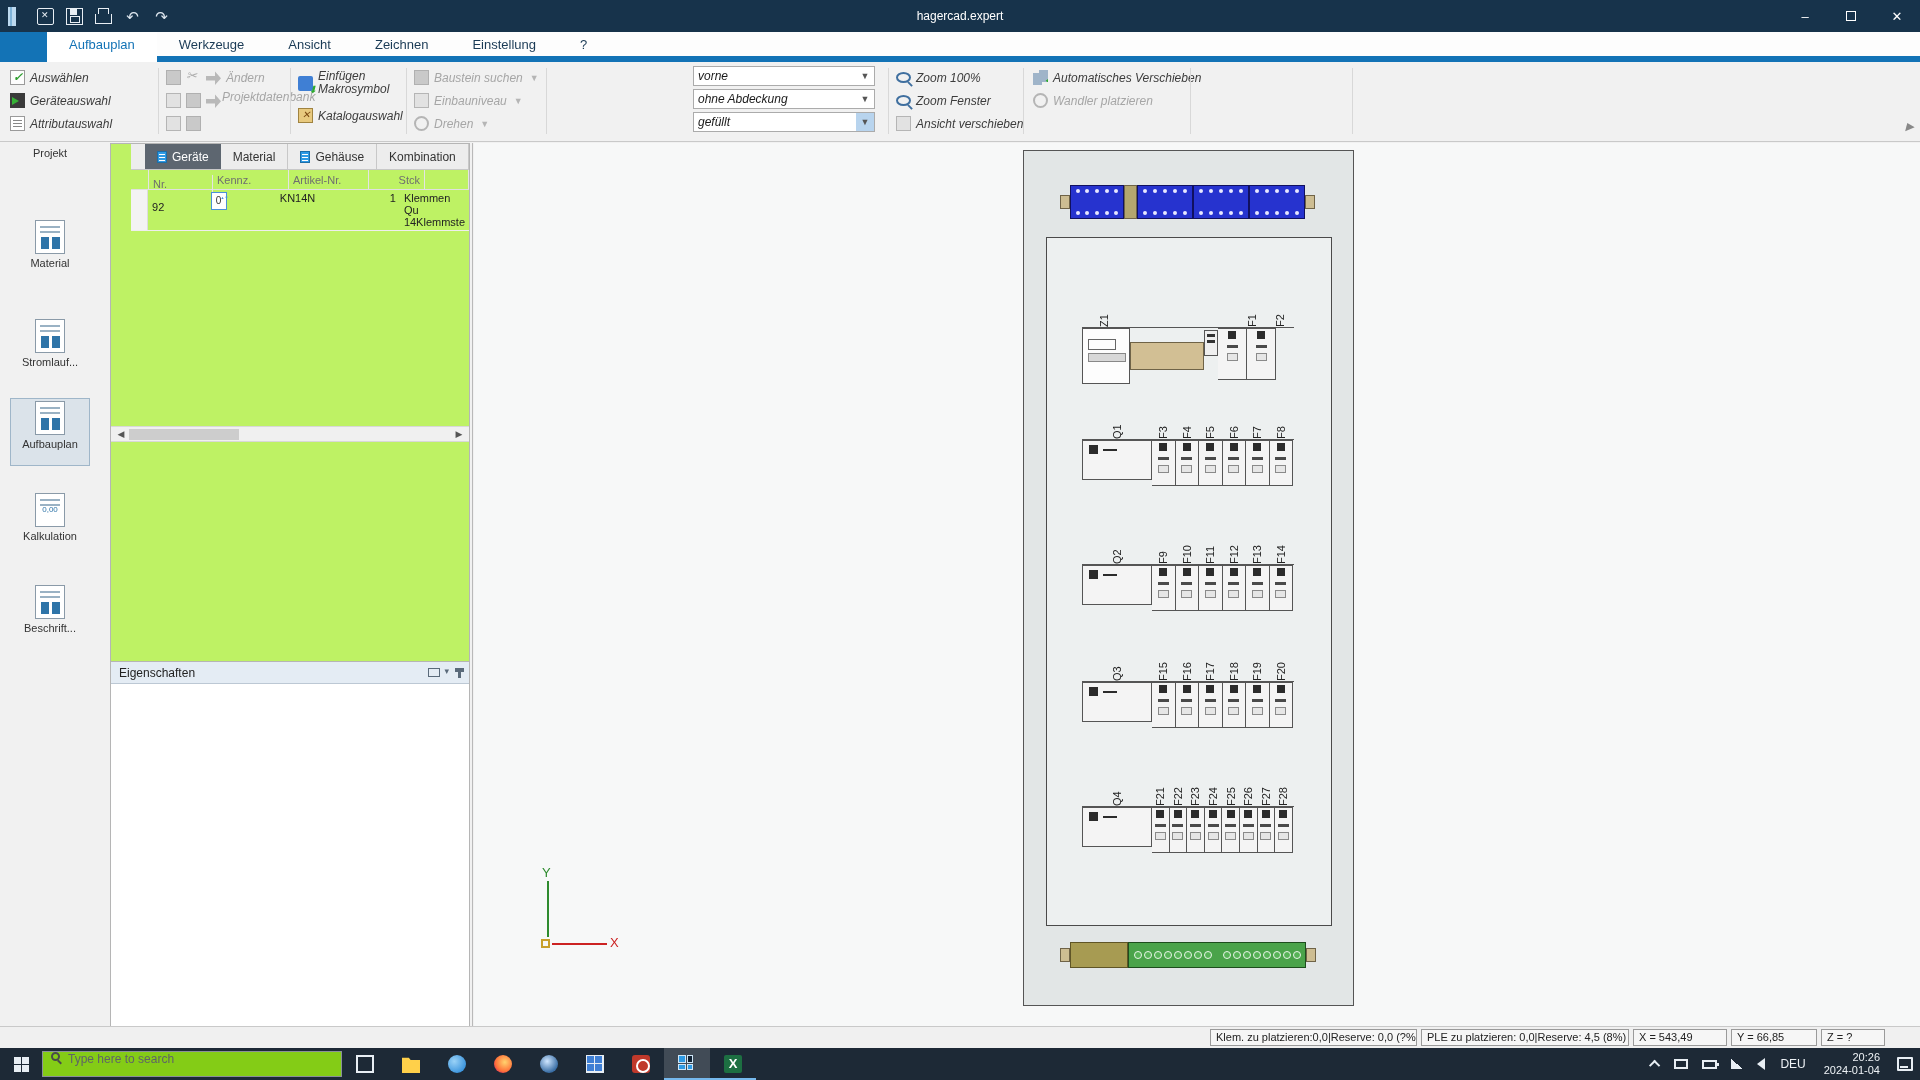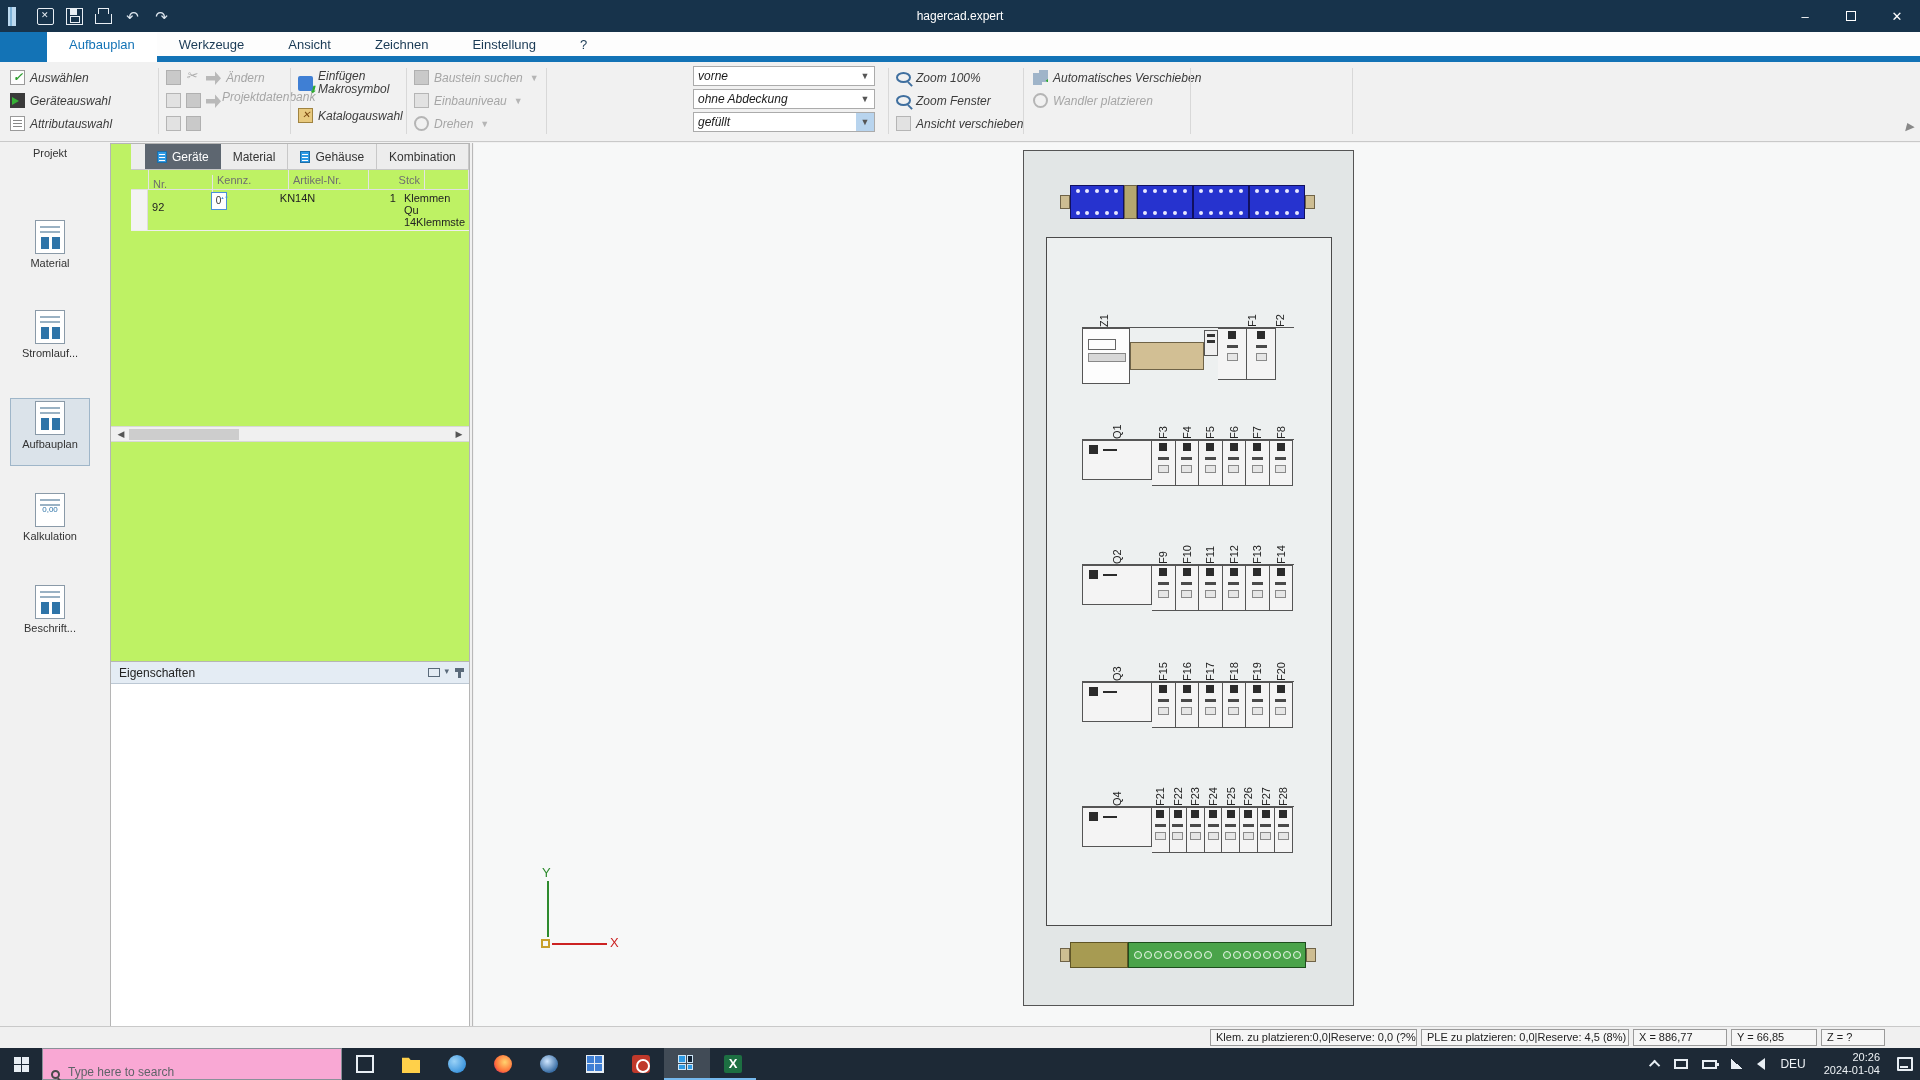--- a/index.html
+++ b/index.html
@@ -160,21 +160,21 @@
 
   
   .statusbar { position:absolute; left:0; right:0; bottom:32px; height:22px; background:#f0f0f0; border-top:1px solid #c9c9c9; }
   .statseg { position:absolute; top:2px; height:17px; border:1px solid #9a9a9a; background:#f6f6f6; font-size:11px; color:#222; line-height:15px; padding:0 5px; white-space:nowrap; overflow:hidden; }
 
   
   .taskbar { position:absolute; left:0; right:0; bottom:0; height:32px; background:#1d2936; display:flex; align-items:center; }
   .startbtn { width:42px; height:32px; display:flex; align-items:center; justify-content:center; cursor:pointer; }
   .winlogo { display:grid; grid-template-columns:7px 7px; grid-template-rows:7px 7px; gap:1px; }
   .winlogo i { background:#e8eef4; }
-  .searchbox { width:300px; height:32px; background:#f9a8d4; border:1px solid #8a9099; display:flex; align-items:flex-end; gap:8px; padding:0 8px; cursor:text; }
+  .searchbox { width:300px; height:26px; background:#84cc16; border:1px solid #8a9099; display:flex; align-items:flex-start; gap:8px; padding:0 8px; cursor:text; }
   .mag { width:9px; height:9px; border:2px solid #4a4a4a; border-radius:50%; position:relative; flex:0 0 9px; }
   .mag::after { content:""; position:absolute; right:-4px; bottom:-4px; width:5px; height:2px; background:#4a4a4a; transform:rotate(45deg); }
   .searchbox span { font-size:12px; color:#5f6368; }
   .tb-icons { display:flex; height:32px; }
   .tbslot { width:46px; height:32px; display:flex; align-items:center; justify-content:center; cursor:pointer; position:relative; }
   .tbslot.active { background:rgba(255,255,255,.16); box-shadow:inset 0 -2px 0 #76b9ed; }
   .tbslot.running { box-shadow:inset 0 -2px 0 #76b9ed; }
   .ic16 { width:18px; height:18px; position:relative; }
   .ic-taskview { border:2px solid #e8eef4; }
   .ic-explorer { background:#ffd04a; clip-path:polygon(0 15%,38% 15%,48% 28%,100% 28%,100% 100%,0 100%); }
@@ -350,21 +350,21 @@
       </div>
       <div class="sbitem" style="top: 75px;">
         <div class="sbicon">
           <i class="l1"></i>
           <i class="l2"></i>
           <i class="b1"></i>
           <i class="b2"></i>
         </div>
         <div class="sblabel">Material</div>
       </div>
-      <div class="sbitem" style="top: 165px;">
+      <div class="sbitem" style="top: 174px;">
         <div class="sbicon">
           <i class="l1"></i>
           <i class="l2"></i>
           <i class="b1"></i>
           <i class="b2"></i>
         </div>
         <div class="sblabel">Stromlauf...</div>
       </div>
       <div class="sbitem active" style="top: 255px;">
         <div class="sbicon">
@@ -838,21 +838,21 @@
       <span class="yline"></span>
       <span class="origin"></span>
       <span class="xline"></span>
       <span class="xlab">X</span>
     </div>
   </div>
 
   <div class="statusbar">
       <div class="statseg" style="left: 1210px; width: 207px;">Klem. zu platzieren:0,0|Reserve: 0,0 (?%)</div>
       <div class="statseg" style="left: 1421px; width: 208px;">PLE zu platzieren: 0,0|Reserve: 4,5 (8%)</div>
-      <div class="statseg" style="left: 1633px; width: 94px;">X = 886,77</div>
+      <div class="statseg" style="left: 1633px; width: 94px;">X = 543,49</div>
       <div class="statseg" style="left: 1731px; width: 86px;">Y = 66,85</div>
       <div class="statseg" style="left: 1821px; width: 64px;">Z = ?</div>
     </div>
 
   <div class="taskbar">
     <div class="startbtn">
         <span class="winlogo">
           <i></i>
           <i></i>
           <i></i>

